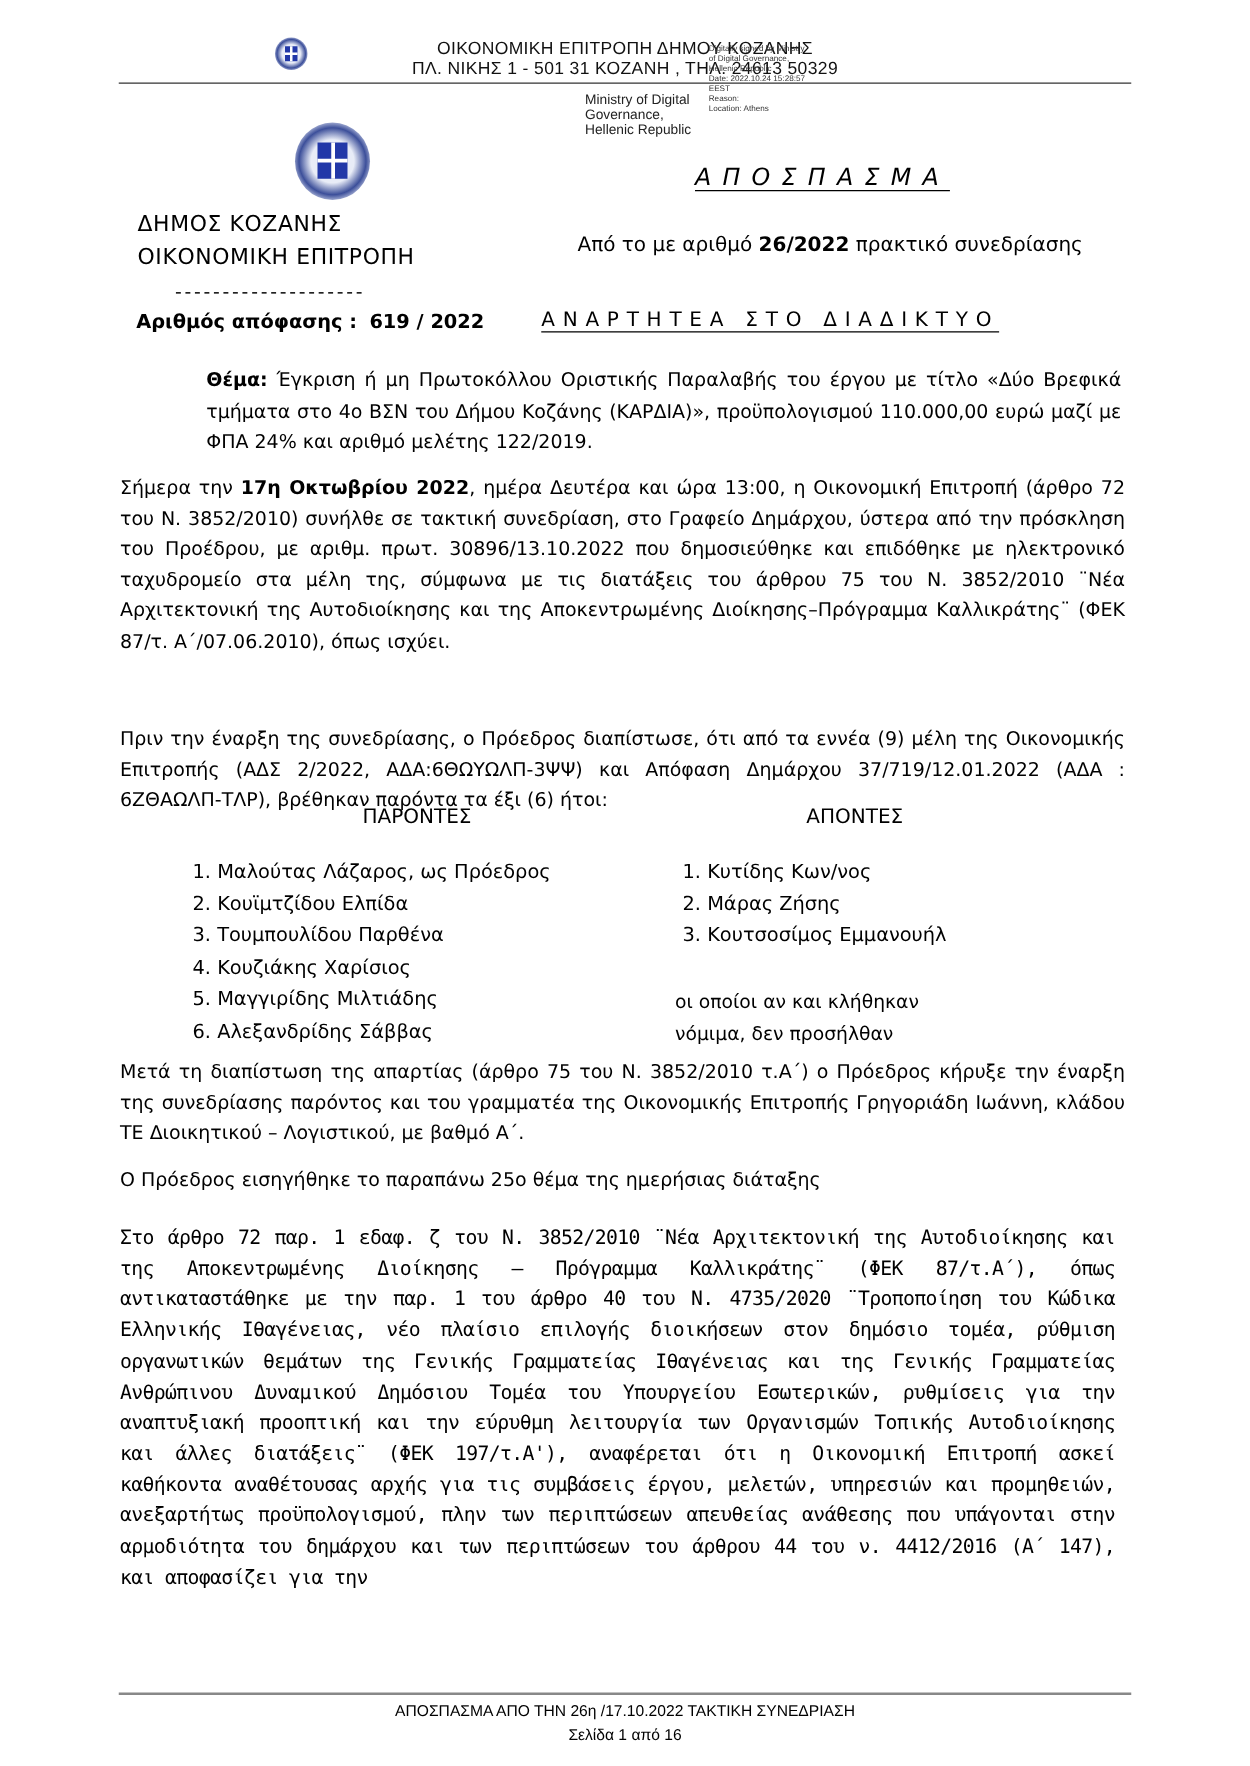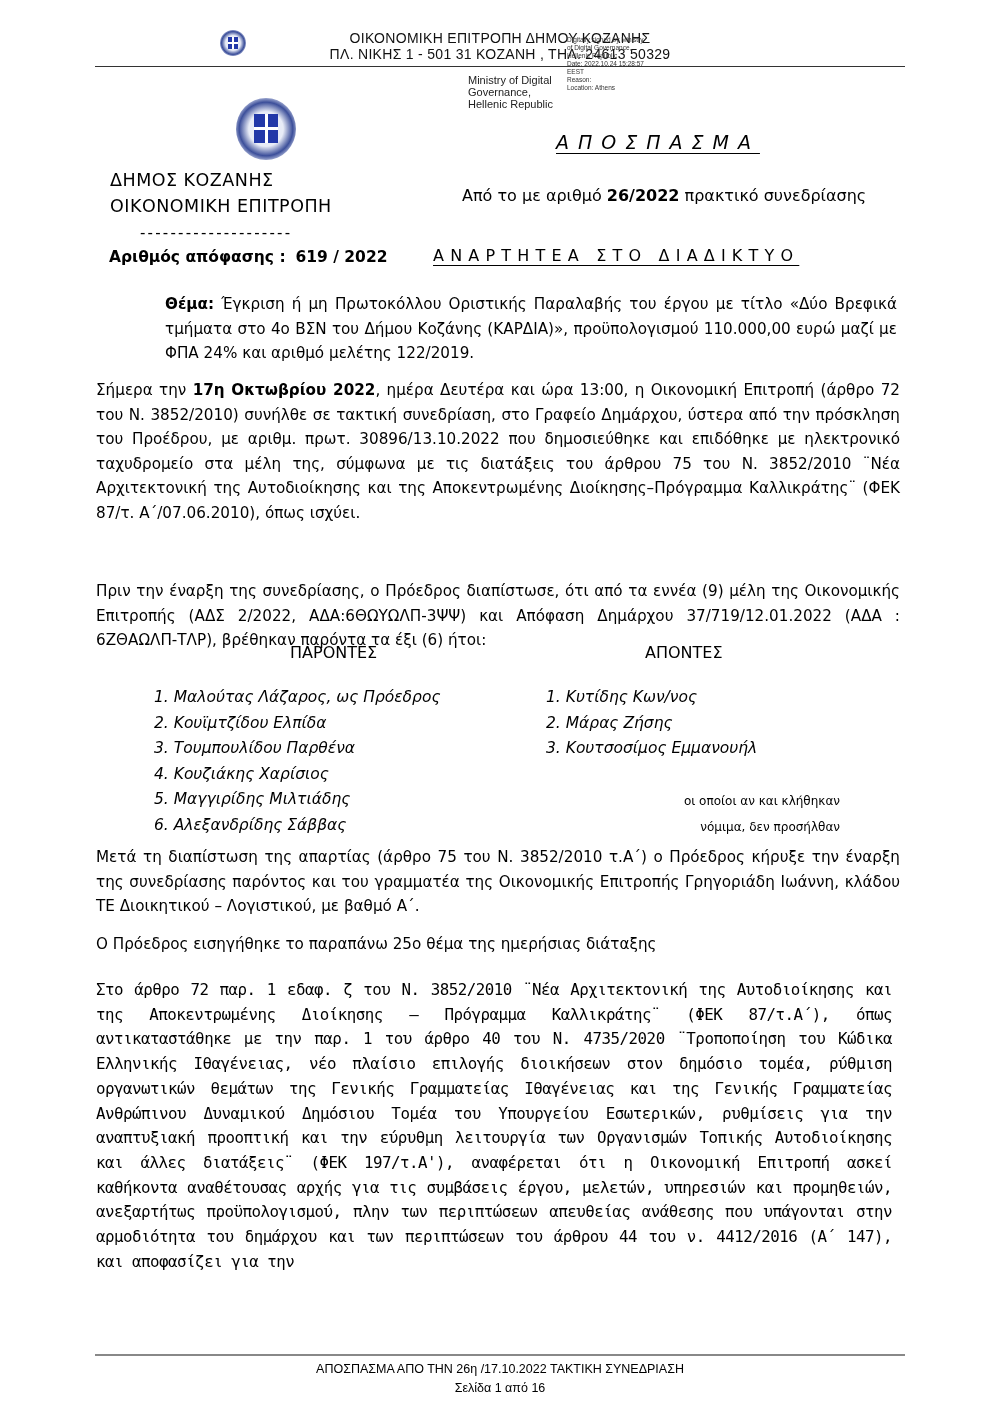--- a/index.html
+++ b/index.html
@@ -39,23 +39,23 @@
     
     .para { position: absolute; font-size: 15.2px; line-height: 24.5px; text-align: justify; }
     .subject { left: 165px; width: 732px; top: 292px; }
     .p1 { left: 96px; width: 804px; top: 378px; }
     .p2 { left: 96px; width: 804px; top: 543px; margin-top: 36px; }
     .p3 { left: 96px; width: 804px; top: 845px; }
     .p4 { left: 96px; width: 804px; top: 932px; }
     .p5 { left: 96px; width: 796px; top: 978px; font-family: "DejaVu Sans Mono", monospace; font-size: 15.8px; line-height: 24.7px; letter-spacing: -0.5px; }
 
     .col-head { position: absolute; top: 643px; font-size: 16px; }
-    .list { position: absolute; font-size: 15.5px; line-height: 25.5px; font-style: italic; }
+    .list { position: absolute; font-size: 15.5px; line-height: 25.5px; }
     .list div { white-space: nowrap; }
-    .absent-note { position: absolute; top: 788px; left: 540px; width: 300px; text-align: right; font-size: 12px; line-height: 26px; }
+    .absent-note { position: absolute; top: 788px; left: 540px; width: 300px; text-align: left; font-size: 15px; line-height: 26px; }
 
     .footer-rule { position: absolute; left: 95px; width: 810px; top: 1354px; border-top: 2px solid #888; }
     .footer { position: absolute; left: 0; width: 1000px; text-align: center; font-family: "Liberation Sans", sans-serif; font-size: 12.5px; }
   </style>
 </head>
 <body>
 
 <div class="emblem" style="left:220px; top:30px; width:26px; height:26px;">
   <div class="shield"></div>
     <div class="cross-h"></div>

